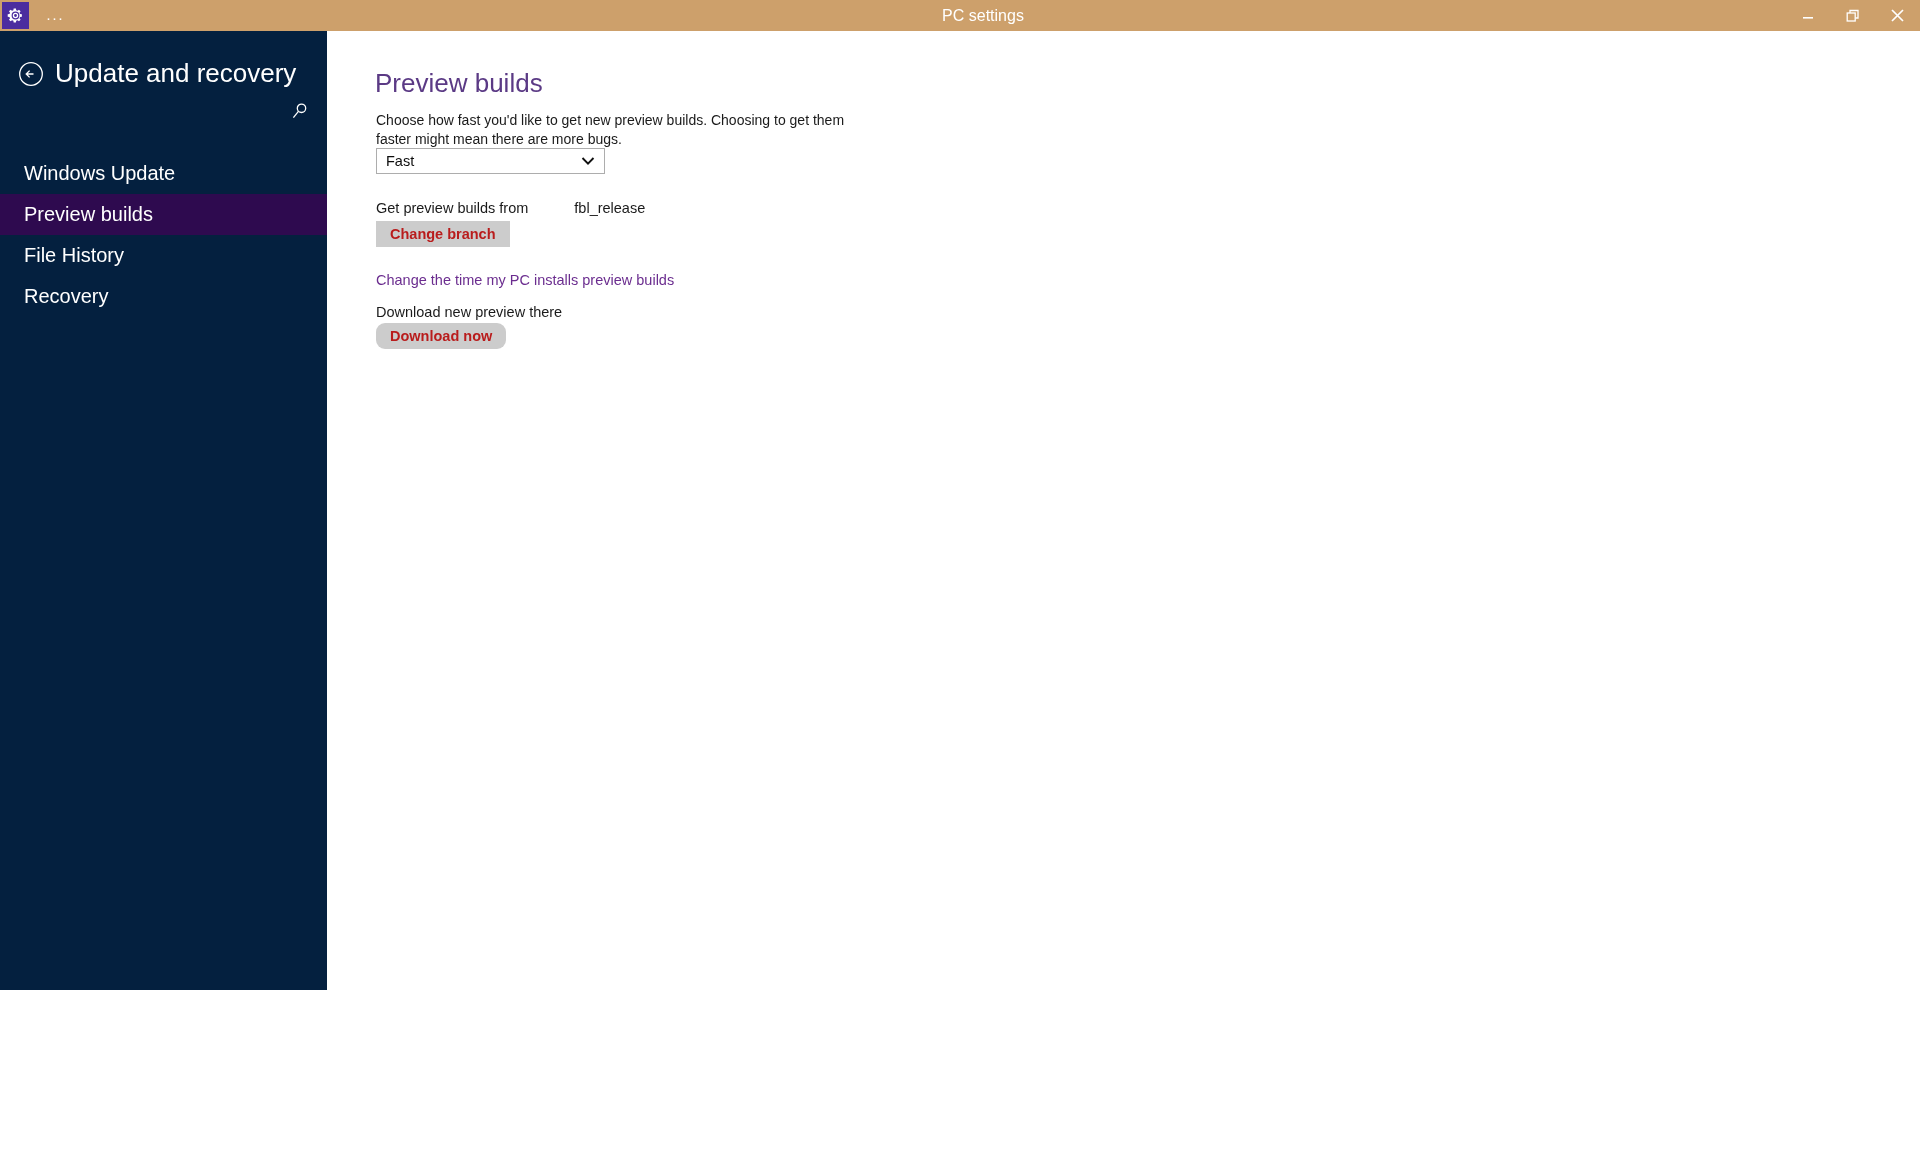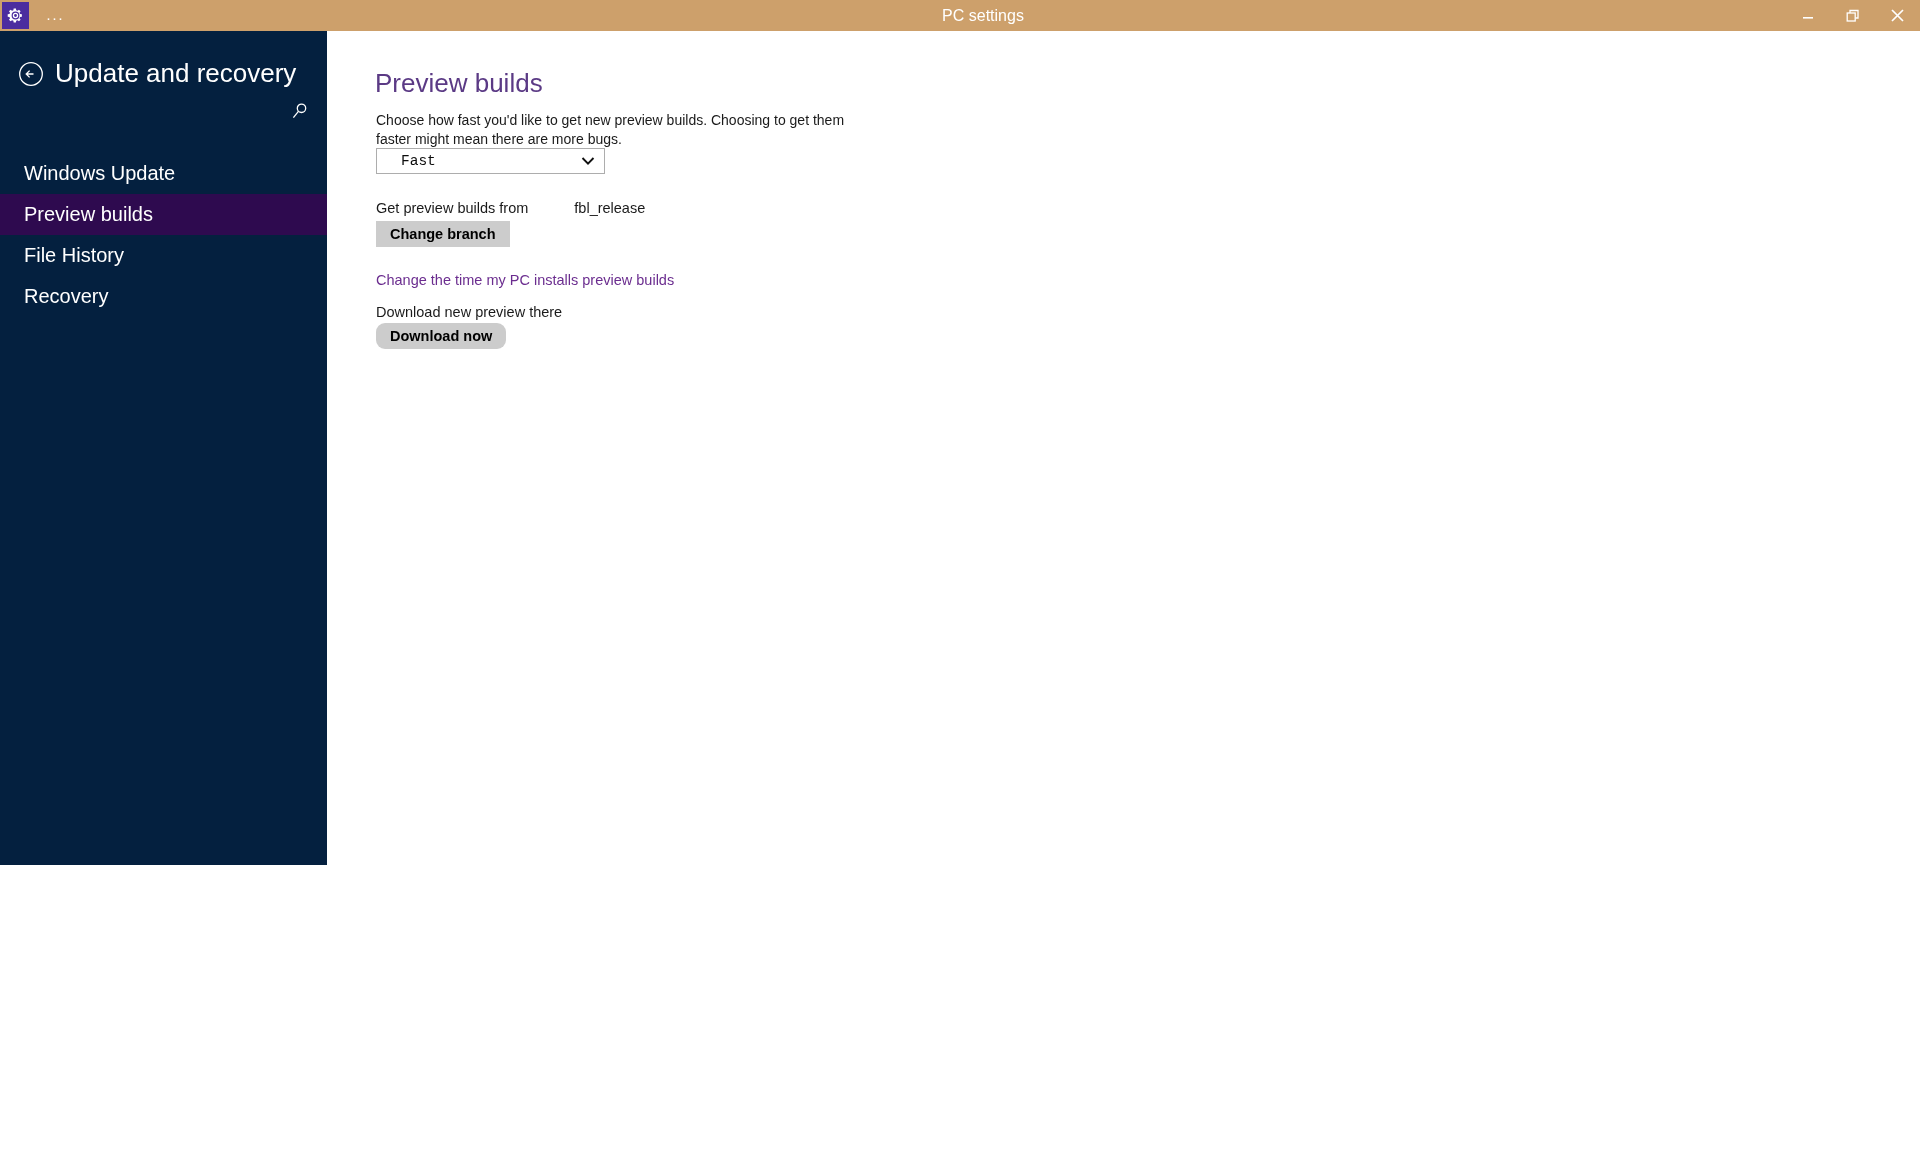--- a/index.html
+++ b/index.html
@@ -71,21 +71,21 @@
     justify-content: center;
   }
   .win-btn svg { display:block; }
 
   
   .sidebar {
     position: absolute;
     left: 0;
     top: 31px;
     width: 327px;
-    height: 834px;
+    height: 959px;
     background: #04203f;
   }
   .sidebar-header {
     position: absolute;
     left: 0; top: 0;
     width: 327px;
     height: 85px;
     display: flex;
     align-items: center;
   }
@@ -170,24 +170,24 @@
     top: 117px;
     width: 229px;
     height: 26px;
     border: 1px solid #adadad;
     background: #ffffff;
     box-sizing: border-box;
     display: flex;
     align-items: center;
   }
   .dropdown-value {
-    margin-left: 24px;
+    margin-left: 9px;
     font-size: 14.5px;
     color: #0c0c0c;
-    font-family: Liberation Mono, monospace;
+    font-family: Liberation Sans, sans-serif;
     flex: 1;
   }
   .dropdown-arrow {
     margin-right: 9px;
     display: flex;
     align-items: center;
   }
 
   .branch-row {
     position: absolute;
@@ -201,21 +201,21 @@
   .branch-label { }
   .branch-value {
     display: inline-block;
     margin-left: 46px;
   }
 
   .btn {
     position: absolute;
     background: #cccccc;
     border: none;
-    color: #000000;
+    color: #b91c1c;
     font-size: 14.5px;
     font-weight: bold;
     font-family: "Liberation Sans", sans-serif;
     height: 26px;
     line-height: 26px;
     text-align: left;
     padding: 0 14px;
     box-sizing: border-box;
   }
   .btn-change-branch {

